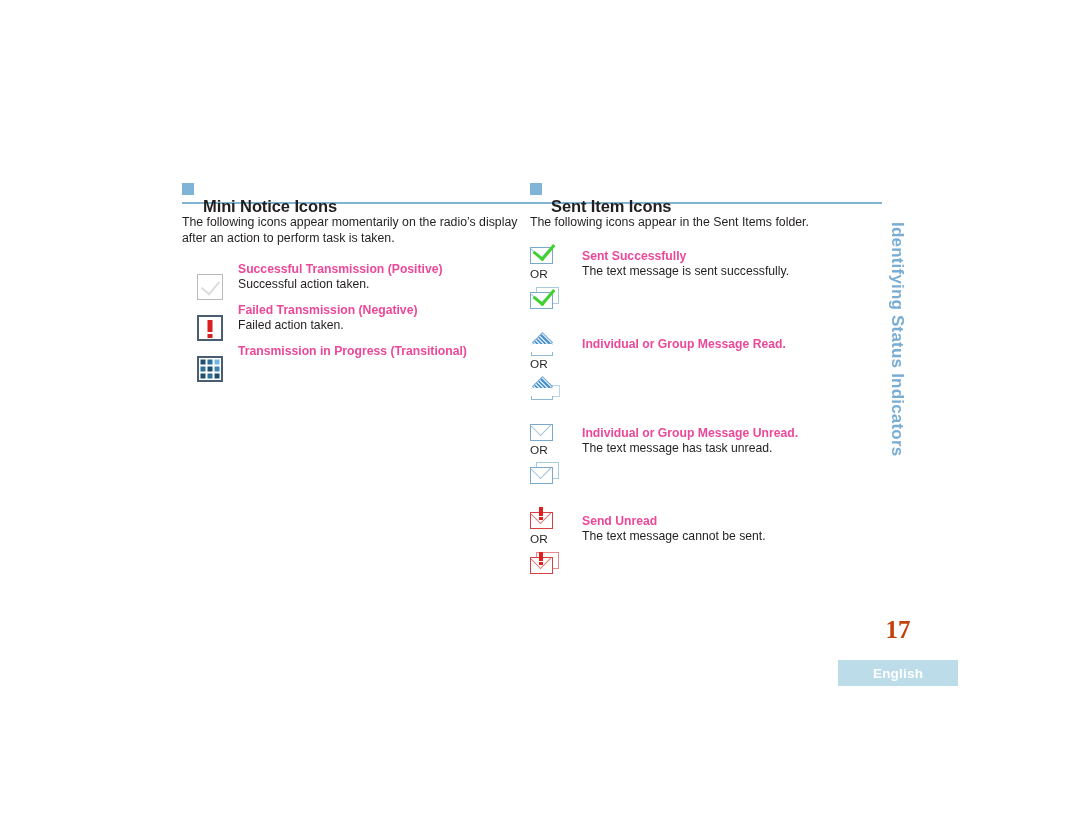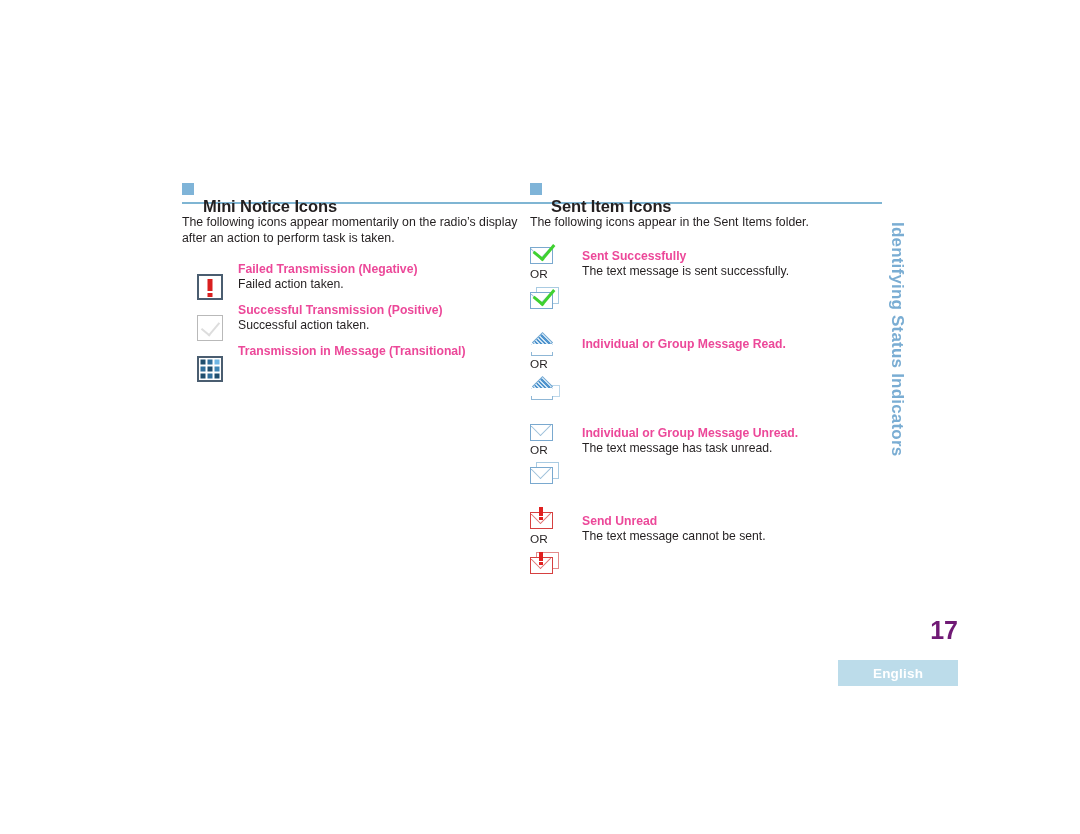--- a/index.html
+++ b/index.html
@@ -299,24 +299,25 @@
     letter-spacing: 0.2px;
     white-space: nowrap;
   }
 
   
   .page-number {
     position: absolute;
     left: 838px;
     top: 616px;
     width: 120px;
-    text-align: right;
+    text-align: center;
     font-size: 25px;
     font-weight: bold;
-    color: #701a75;
+    color: #c2410c;
+    font-family: Liberation Serif, serif;
   }
   .lang-badge {
     position: absolute;
     left: 838px;
     top: 660px;
     width: 120px;
     height: 26px;
     background: #bcdcea;
     color: #ffffff;
     font-size: 13.5px;
@@ -339,61 +340,61 @@
       <span class="sec-title">Mini Notice Icons</span>
     </div>
     <div class="sec-rule"></div>
 
     <div class="intro">The following icons appear momentarily on the radio’s display after an action to perform task is taken.</div>
 
     <div class="mini-list">
 
       <div class="mini-row">
         <div class="mini-icon-cell">
+          <div class="mini-ico frame-grey">
+            <span class="chk-faint"></span>
+          </div>
+        </div>
+        <div class="mini-text">
+          <div class="row-title">Successful Transmission (Positive)</div>
+          <div class="row-desc">Successful action taken.</div>
+        </div>
+      </div>
+
+      <div class="mini-row">
+        <div class="mini-icon-cell">
           <div class="mini-ico frame-dark">
             <span class="bang-bar bang-stem"></span>
             <span class="bang-bar bang-dot"></span>
           </div>
         </div>
         <div class="mini-text">
           <div class="row-title">Failed Transmission (Negative)</div>
           <div class="row-desc">Failed action taken.</div>
-        </div>
-      </div>
-
-      <div class="mini-row">
-        <div class="mini-icon-cell">
-          <div class="mini-ico frame-grey">
-            <span class="chk-faint"></span>
-          </div>
-        </div>
-        <div class="mini-text">
-          <div class="row-title">Successful Transmission (Positive)</div>
-          <div class="row-desc">Successful action taken.</div>
         </div>
       </div>
 
       <div class="mini-row">
         <div class="mini-icon-cell">
           <div class="mini-ico frame-dark">
             <span class="dotgrid" id="dotgrid">
                 <i style="background: rgb(31, 78, 110);"></i>
                 <i style="background: rgb(47, 111, 156);"></i>
                 <i style="background: rgb(111, 182, 228);"></i>
                 <i style="background: rgb(47, 111, 156);"></i>
                 <i style="background: rgb(31, 78, 110);"></i>
                 <i style="background: rgb(63, 134, 181);"></i>
                 <i style="background: rgb(31, 78, 110);"></i>
                 <i style="background: rgb(47, 111, 156);"></i>
                 <i style="background: rgb(31, 78, 110);"></i>
               </span>
           </div>
         </div>
         <div class="mini-text">
-          <div class="row-title">Transmission in Message (Transitional)</div>
+          <div class="row-title">Transmission in Progress (Transitional)</div>
         </div>
       </div>
 
     </div>
   </div>
 
   <div class="col col-right">
 
     <div class="sec-head">
       <span class="sec-bullet"></span>

